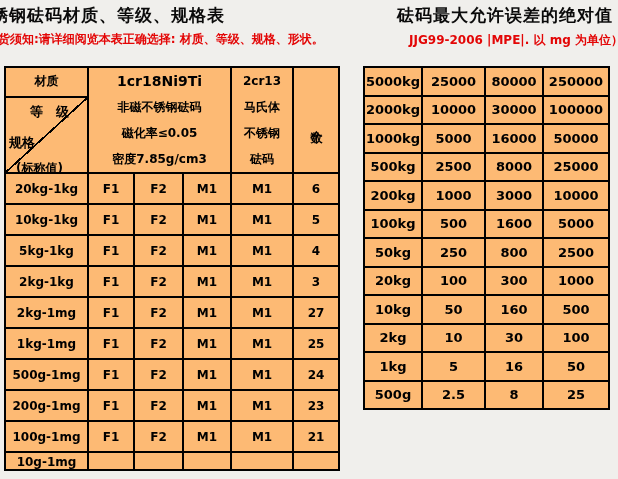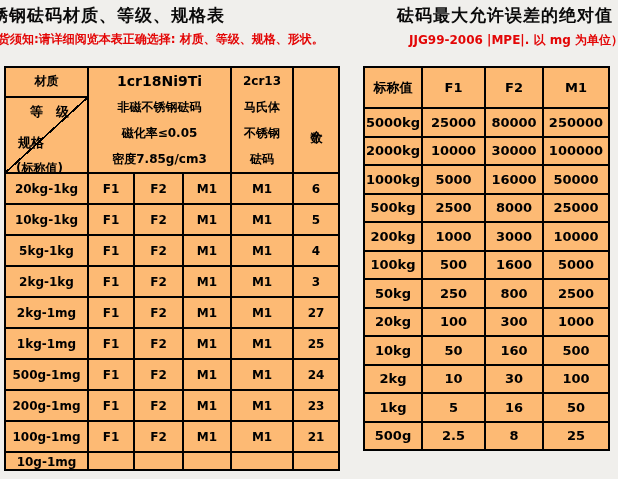--- a/index.html
+++ b/index.html
@@ -42,21 +42,21 @@
   td.corner-top { height: 28px; font-size: 13px; }
   td.corner-diag {
     height: 72px;
     position: relative;
     padding: 0;
     background:
       linear-gradient(to bottom right,
         transparent 49.2%, #000 49.2%, #000 50.8%, transparent 50.8%);
   }
   .diag-grade  { position: absolute; top: 5px;  left: 24px; font-size: 13px; font-weight: bold; }
-  .diag-spec   { position: absolute; top: 36px; left: 12px;  font-size: 13px; font-weight: bold; }
+  .diag-spec   { position: absolute; top: 36px; left: 3px;  font-size: 13px; font-weight: bold; }
   .diag-nominal{ position: absolute; top: 62px; left: 10px;  font-size: 12px; font-weight: bold; }
   td.mat-main  { font-size: 13px; line-height: 26px; }
   td.mat-main .latin { font-size: 14px; }
   td.mat-2     { font-size: 13px; line-height: 26px; }
   td.count-head { font-size: 13px; }
   .vtext { writing-mode: vertical-rl; text-orientation: upright; display: inline-block; letter-spacing: 2px; }
   tr.data-row { height: 31px; }
   td.spec-cell  { font-size: 13px; }
   td.m1b-cell   { font-size: 15px; }
   td.count-cell { font-size: 13px; }
@@ -201,26 +201,20 @@
 </table>
 
 <table id="right-table" class="abs">
   <colgroup>
     <col style="width:58px">
       <col style="width:63px">
       <col style="width:58px">
       <col style="width:66px">
   </colgroup>
   <tbody>
-    <tr class="r-head">
-      <td>标称值</td>
-      <td>F1</td>
-      <td>F2</td>
-      <td>M1</td>
-    </tr>
     <tr class="r-row">
         <td>5000kg</td>
         <td>25000</td>
         <td>80000</td>
         <td>250000</td>
       </tr>
       <tr class="r-row">
         <td>2000kg</td>
         <td>10000</td>
         <td>30000</td>

